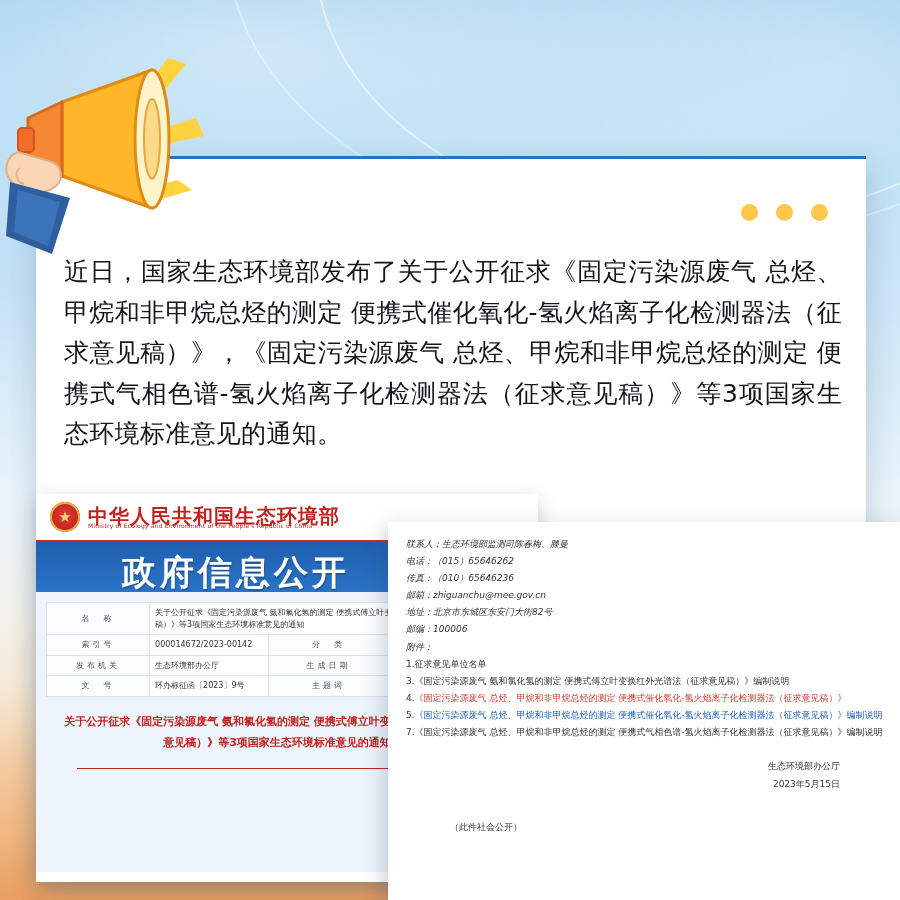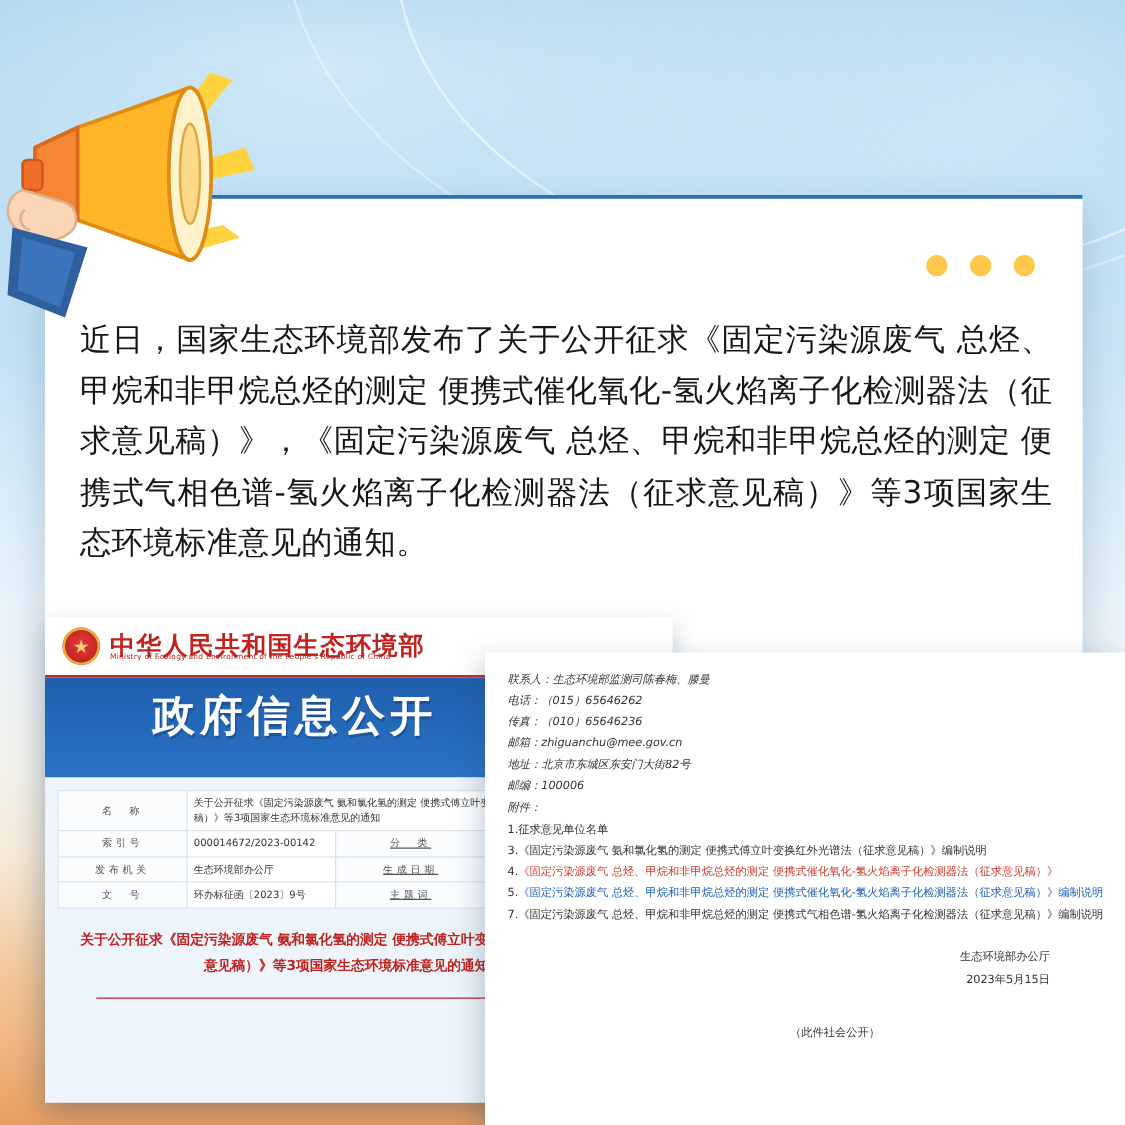--- a/index.html
+++ b/index.html
@@ -146,21 +146,21 @@
   }
   .gov-name-en {
     position: absolute;
     left: 52px; top: 28px;
     font-size: 6px;
     color: #c0231f;
     letter-spacing: 0.2px;
   }
   .shot1-banner {
     position: relative;
-    height: 80px;
+    height: 50px;
     background: linear-gradient(180deg, #1f5fae 0%, #2b73c6 100%);
   }
   .banner-title {
     position: absolute;
     left: 86px;
     top: 8px;
     font-size: 34px;
     font-weight: bold;
     color: #ffffff;
     letter-spacing: 4px;
@@ -188,21 +188,21 @@
     line-height: 1.45;
   }
   .meta-table td.lbl {
     width: 44px;
     color: #555;
     text-align: center;
     background: #fafcfe;
     letter-spacing: 3px;
   }
   .meta-table td.val { width: 180px; }
-  .meta-table td.lbl2 { width: 44px; color: #555; text-align: center; background: #fafcfe; letter-spacing: 3px; text-decoration: underline; }
+  .meta-table td.lbl2 { width: 44px; color: #555; text-align: center; background: #fafcfe; letter-spacing: 3px; }
   .meta-table td.val2 { width: 120px; }
   .doc-red-title {
     margin-top: 14px;
     width: 462px;
     text-align: center;
     font-size: 11px;
     font-weight: bold;
     color: #c0231f;
     line-height: 1.95;
     padding: 0 16px;
@@ -237,21 +237,20 @@
   .sign {
     margin-top: 16px;
     text-align: right;
     padding-right: 46px;
     line-height: 2.0;
   }
   .pub-note {
     margin-top: 26px;
     padding-left: 44px;
     color: #333;
-    text-align: center;
   }
 
   
   .megaphone {
     position: absolute;
     left: 0px;
     top: 40px;
     width: 250px;
     height: 250px;
   }

